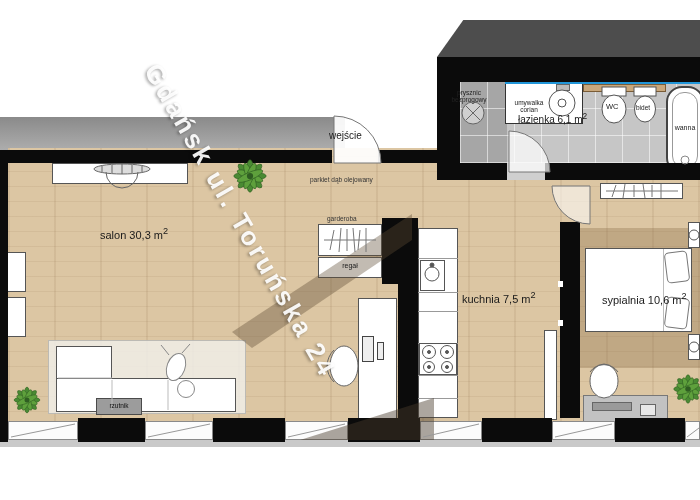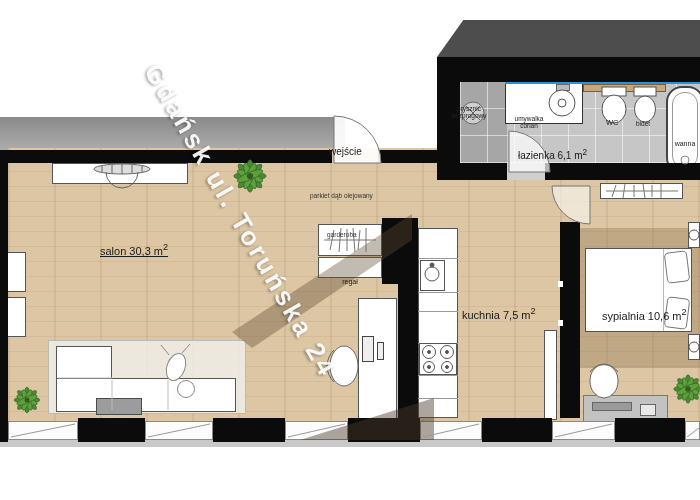--- a/index.html
+++ b/index.html
@@ -1,21 +1,21 @@
 <!DOCTYPE html>
 <html><head>
 <meta charset="utf-8">
 <style>
   html,body{margin:0;padding:0;background:#ffffff;}
   #plan{position:relative;width:700px;height:500px;background:#ffffff;overflow:hidden;
         font-family:"Liberation Sans",sans-serif;}
   .a{position:absolute;box-sizing:border-box;}
   .wall{position:absolute;background:#0b0b0b;}
   .fw{position:absolute;background:#ffffff;border:1px solid #555;box-sizing:border-box;}
-  .lbl{position:absolute;color:#1a1a1a;white-space:nowrap;line-height:1.15;margin-top:16px;}
+  .lbl{position:absolute;color:#1a1a1a;white-space:nowrap;line-height:1.15;}
   .lbl.center{text-align:center;}
   .win{position:absolute;background:#fcfcfc;border:1px solid #8a8a8a;box-sizing:border-box;}
   .wood{background-color:#dcc6a3;
         background-image:
           repeating-linear-gradient(90deg, rgba(120,85,50,.10) 0 2px, transparent 2px 46px),
           repeating-linear-gradient(0deg, rgba(120,85,50,.09) 0 1px, transparent 1px 15px);}
   .tile{background-image:
           repeating-linear-gradient(0deg, rgba(255,255,255,.55) 0 1px, transparent 1px 27px),
           repeating-linear-gradient(90deg, rgba(255,255,255,.55) 0 1px, transparent 1px 27px);}
   .kline{position:absolute;background:#999;height:1px;width:40px;left:418px;}
@@ -244,30 +244,30 @@
     <g stroke="#666" fill="#fff">
       <ellipse cx="604" cy="381" rx="14" ry="17"></ellipse>
       <path d="M590,372 A17,17 0 0 1 618,372" fill="none"></path>
     </g>
 
     <use href="#plantsym" transform="translate(250,176) scale(1.25)"></use>
     <use href="#plantsym" transform="translate(27,400)"></use>
     <use href="#plantsym" transform="translate(688,389) scale(1.1)"></use>
   </svg>
 
-  <div class="lbl" style="left:100px;top:226px;font-size:11px;text-decoration:underline;">
+  <div class="lbl" style="left:100px;top:226px;font-size:11px;">
     <span>salon 30,3 m</span><sup>2</sup>
   </div>
   <div class="lbl" style="left:462px;top:290px;font-size:11px;">
     <span>kuchnia 7,5 m</span><sup>2</sup>
   </div>
   <div class="lbl" style="left:602px;top:291px;font-size:11px;">
     <span>sypialnia 10,6 m</span><sup>2</sup>
   </div>
-  <div class="lbl" style="left:518px;top:132px;font-size:10px;">
+  <div class="lbl" style="left:518px;top:112px;font-size:10px;">
     <span>łazienka 6,1 m</span><sup>2</sup>
   </div>
 
   <div class="lbl" style="left:329px;top:130px;font-size:10px;color:#222;">wejście</div>
   <div class="lbl" style="left:310px;top:176px;font-size:6.5px;color:#333;">parkiet dąb olejowany</div>
   <div class="lbl" style="left:327px;top:215px;font-size:6.5px;color:#333;">garderoba</div>
   <div class="lbl center" style="left:318px;top:262px;width:64px;font-size:7px;">regał</div>
   <div class="lbl center" style="left:96px;top:402px;width:46px;font-size:6.5px;color:#111;">rzutnik</div>
 
   <div class="lbl center" style="left:441px;top:89px;width:56px;font-size:6.5px;color:#222;">

